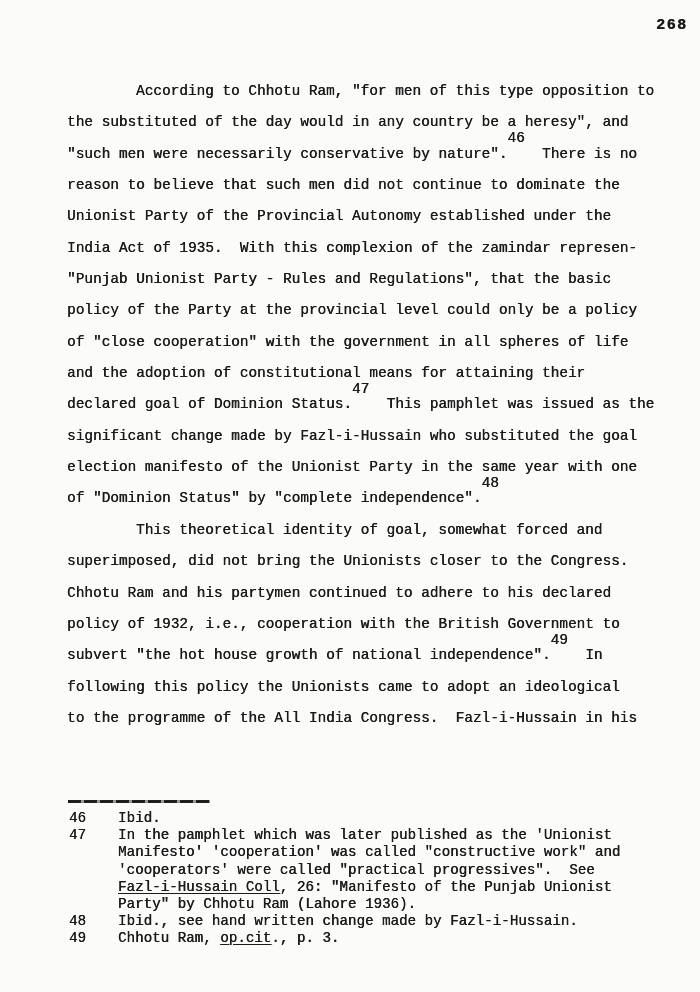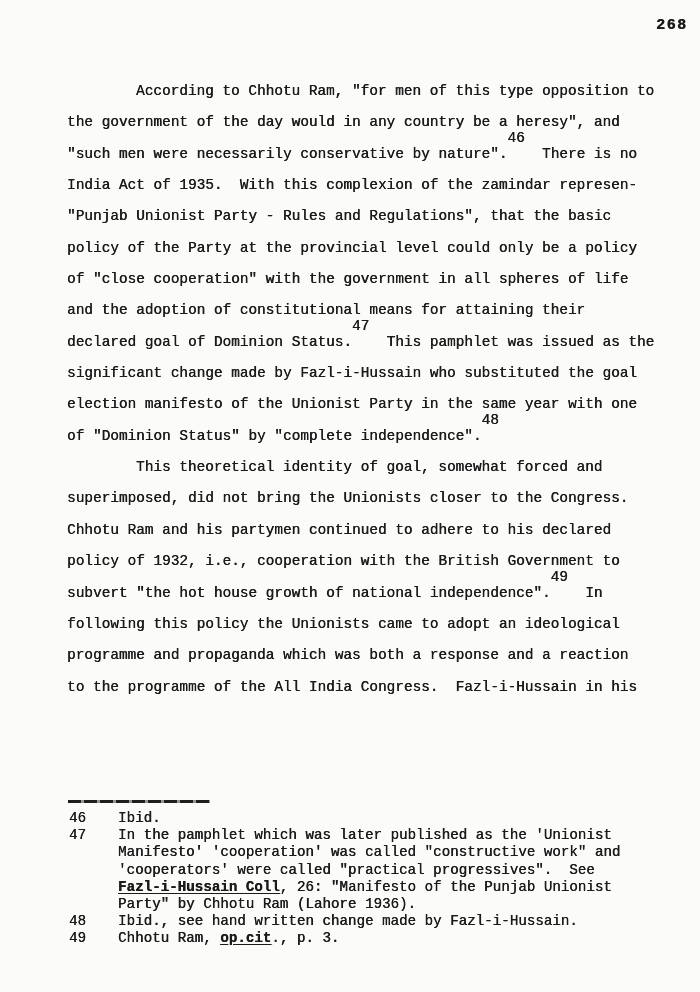--- a/index.html
+++ b/index.html
@@ -27,21 +27,21 @@
     line-height:31.35px;
     text-shadow:0.35px 0 0 currentColor;
   }
   .body-text .line{white-space:pre;}
   .body-text .line.indent{padding-left:69px;}
   .sup{
     position:relative;
     top:-15.5px;
     display:inline-block;
   }
-  .u{text-decoration:underline;text-underline-offset:2px;font-weight:bold;}
+  .u{text-decoration:underline;text-underline-offset:2px;}
   .fn-separator{
     position:absolute;
     left:68px;top:800px;
     width:142px;height:2.6px;
     background:repeating-linear-gradient(90deg,#1e1e1e 0 13px,rgba(30,30,30,0.45) 13px 16px);
   }
   .footnotes{
     position:absolute;
     left:69px;top:810px;
     width:610px;
@@ -55,38 +55,39 @@
 </style>
 </head>
 <body>
 
 <div class="page">
 
   <div class="page-number">268</div>
 
   <div class="body-text">
       <div class="line indent"><span>According to Chhotu Ram, "for men of this type opposition to</span></div>
-      <div class="line"><span>the government of the day would in any country be a heresy", and</span></div>
+      <div class="line"><span>the substituted of the day would in any country be a heresy", and</span></div>
       <div class="line"><span>"such men were necessarily conservative by nature".</span><span class="sup">46</span><span>  There is no</span></div>
+      <div class="line"><span>reason to believe that such men did not continue to dominate the</span></div>
+      <div class="line"><span>Unionist Party of the Provincial Autonomy established under the</span></div>
       <div class="line"><span>India Act of 1935.  With this complexion of the zamindar represen-</span></div>
       <div class="line"><span>"Punjab Unionist Party - Rules and Regulations", that the basic</span></div>
       <div class="line"><span>policy of the Party at the provincial level could only be a policy</span></div>
       <div class="line"><span>of "close cooperation" with the government in all spheres of life</span></div>
       <div class="line"><span>and the adoption of constitutional means for attaining their</span></div>
       <div class="line"><span>declared goal of Dominion Status.</span><span class="sup">47</span><span>  This pamphlet was issued as the</span></div>
       <div class="line"><span>significant change made by Fazl-i-Hussain who substituted the goal</span></div>
       <div class="line"><span>election manifesto of the Unionist Party in the same year with one</span></div>
       <div class="line"><span>of "Dominion Status" by "complete independence".</span><span class="sup">48</span></div>
       <div class="line indent"><span>This theoretical identity of goal, somewhat forced and</span></div>
       <div class="line"><span>superimposed, did not bring the Unionists closer to the Congress.</span></div>
       <div class="line"><span>Chhotu Ram and his partymen continued to adhere to his declared</span></div>
       <div class="line"><span>policy of 1932, i.e., cooperation with the British Government to</span></div>
       <div class="line"><span>subvert "the hot house growth of national independence".</span><span class="sup">49</span><span>  In</span></div>
       <div class="line"><span>following this policy the Unionists came to adopt an ideological</span></div>
-      <div class="line"><span>programme and propaganda which was both a response and a reaction</span></div>
       <div class="line"><span>to the programme of the All India Congress.  Fazl-i-Hussain in his</span></div>
     </div>
 
   <div class="fn-separator"></div>
 
   <div class="footnotes">
       <div class="fn-row">
         <div class="fn-num">46</div>
         <div class="fn-text"><div><span>Ibid.</span></div></div>
       </div>

